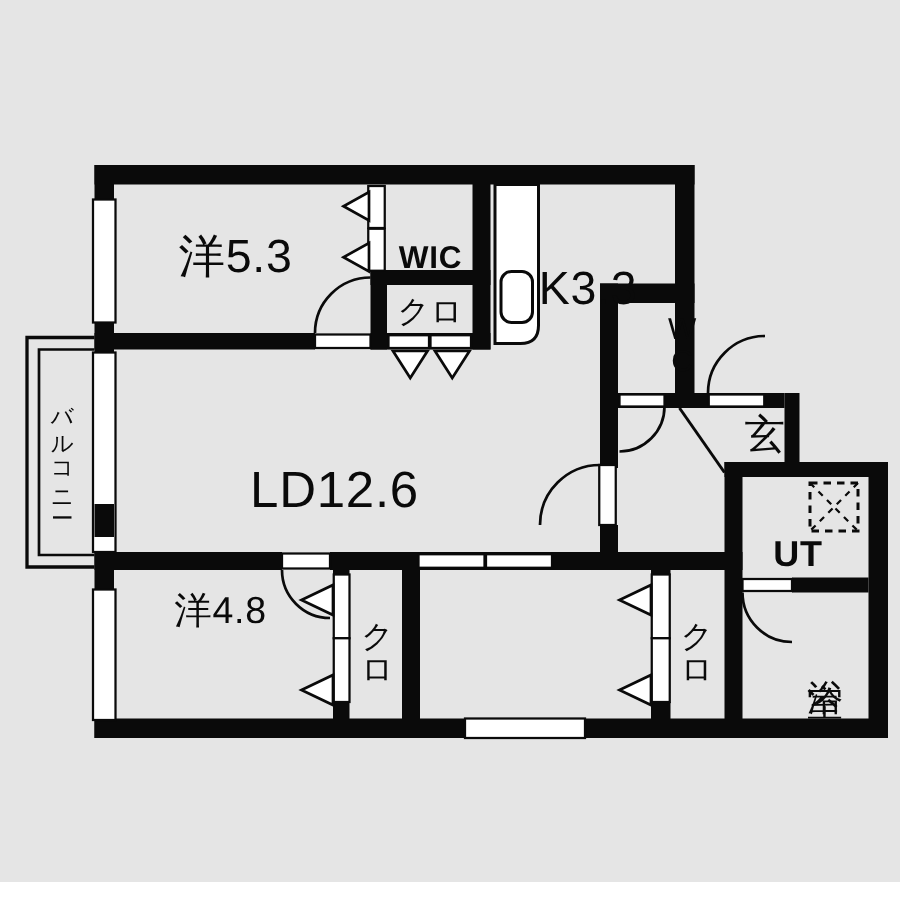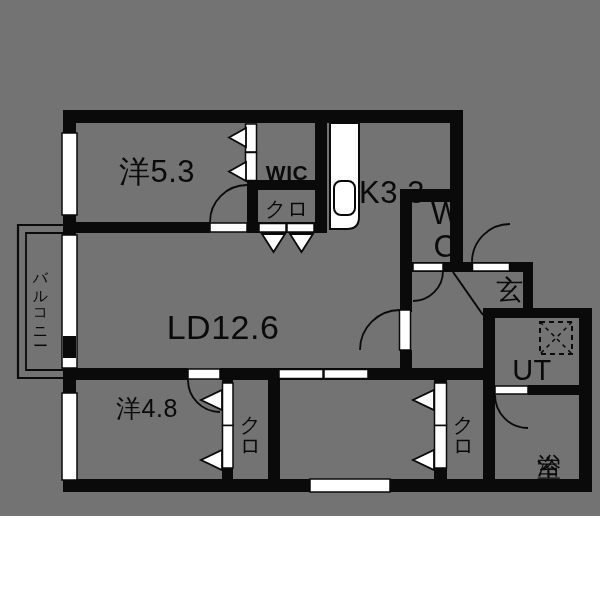--- a/index.html
+++ b/index.html
@@ -1,16 +1,16 @@
 <!DOCTYPE html>
 <html><head>
 <meta charset="utf-8">
 <style>
   html,body{margin:0;padding:0;background:#ffffff;}
-  #plan{position:relative;width:600px;height:516px;background:#737373;overflow:hidden;
+  #plan{position:relative;width:600px;height:588px;background:#e5e5e5;overflow:hidden;
         font-family:"Liberation Sans","DejaVu Sans",sans-serif;}
   #plan svg{position:absolute;left:0;top:0;}
   .lbl{position:absolute;transform:translate(-50%,-50%);color:#0a0a0a;white-space:nowrap;
        line-height:1;letter-spacing:0.5px;}
   .vert{writing-mode:vertical-rl;letter-spacing:2px;}
   .wc{word-break:break-all;white-space:normal;width:28px;text-align:center;line-height:1.05;}
 </style>
 </head>
 <body>
 
@@ -109,21 +109,21 @@
       <polygon points="434,390 434,410 413,400"></polygon>
       <polygon points="434,450 434,470 413,460"></polygon>
     </g>
   </svg>
 
   <div class="lbl" style="left:157px;top:171px;font-size:31px;">洋5.3</div>
   <div class="lbl" style="left:287px;top:172px;font-size:21px;font-weight:bold;">WIC</div>
   <div class="lbl" style="left:392px;top:156px;font-size:31px;margin-top:36px;">K3.3</div>
   <div class="lbl" style="left:287px;top:208px;font-size:21px;">クロ</div>
   <div class="lbl" style="left:223px;top:302px;font-size:34px;margin-top:25px;">LD12.6</div>
-  <div class="lbl wc" style="left:445px;top:231px;font-size:31px;">WC</div>
+  <div class="lbl wc" style="left:455px;top:231px;font-size:20px;">WC</div>
   <div class="lbl" style="left:510px;top:290px;font-size:27px;">玄</div>
   <div class="lbl vert" style="left:41px;top:300px;font-size:15px;">バルコニー</div>
-  <div class="lbl" style="left:532px;top:370px;font-size:29px;">UT</div>
+  <div class="lbl" style="left:532px;top:370px;font-size:24px;font-weight:bold;">UT</div>
   <div class="lbl vert" style="left:549px;top:436px;font-size:24px;">浴室</div>
   <div class="lbl" style="left:147px;top:408px;font-size:25px;">洋4.8</div>
   <div class="lbl vert" style="left:251px;top:426px;font-size:21px;">クロ</div>
   <div class="lbl vert" style="left:464px;top:426px;font-size:21px;">クロ</div>
 </div>
 
 </body></html>

